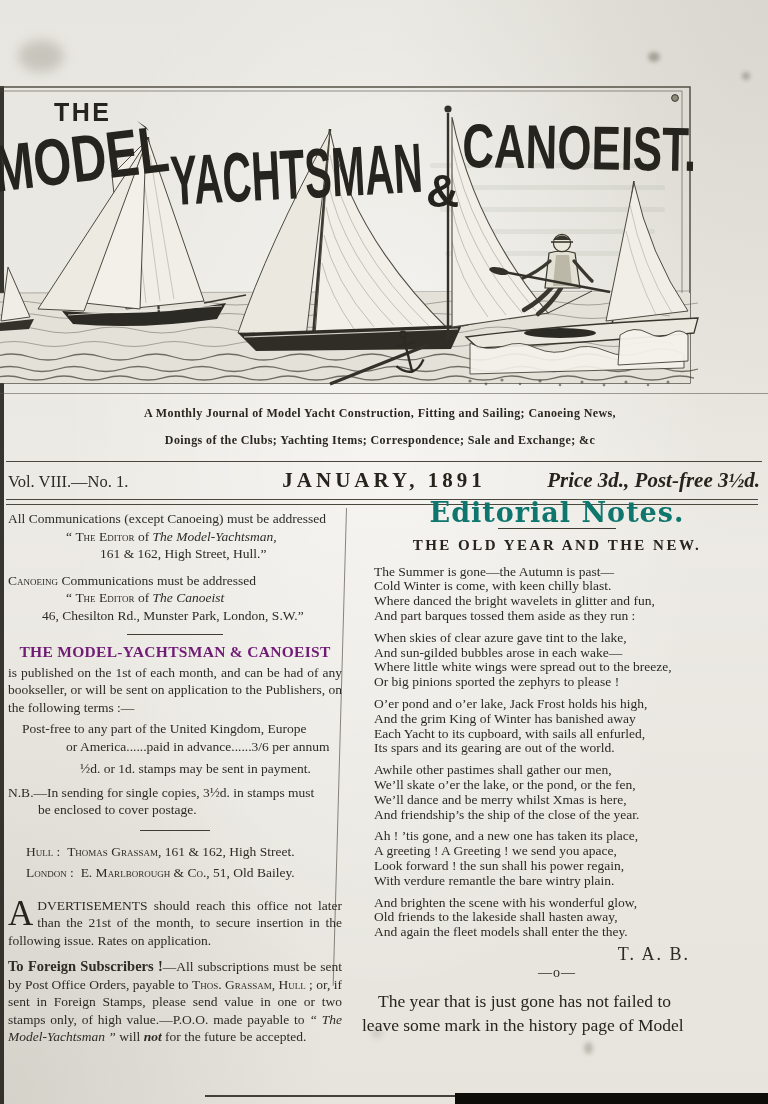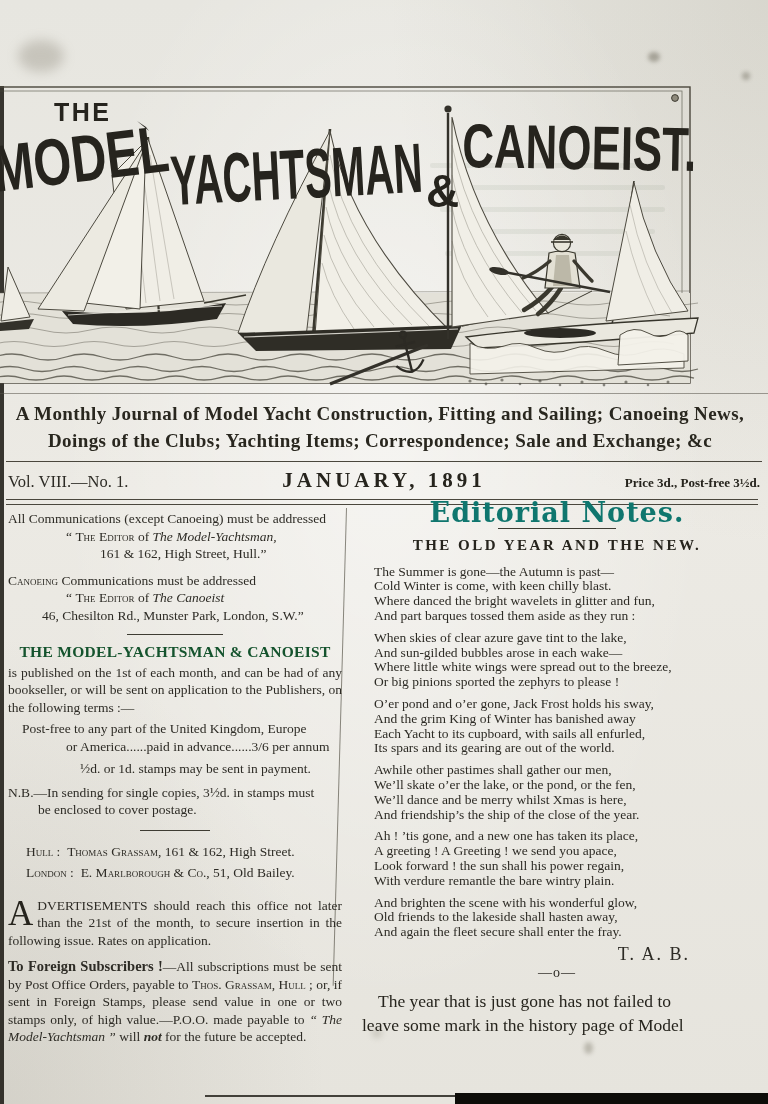--- a/index.html
+++ b/index.html
@@ -26,45 +26,45 @@
   .sm3{left:742px;top:72px;width:8px;height:8px;background:#6e6a5c;opacity:.45;filter:blur(2px);}
   .sm4{left:584px;top:1042px;width:9px;height:12px;background:#7c7869;opacity:.4;filter:blur(2px);}
   .sm5{left:372px;top:1028px;width:10px;height:10px;background:#85816f;opacity:.3;filter:blur(3px);}
 
   
   .masthead{left:0;top:85px;width:701px;height:306px;}
   .masthead svg{display:block;}
 
   
   .rule-full{left:0;top:393px;width:768px;height:1px;background:#57544a;opacity:.55;}
-  .subtitle{left:0;top:400px;width:760px;text-align:center;font-weight:bold;font-size:19px;letter-spacing:.4px;line-height:27px;color:#29271f;}
+  .subtitle{left:0;top:400px;width:760px;text-align:center;font-weight:bold;font-size:12px;letter-spacing:.4px;line-height:27px;color:#29271f;}
 
   
   .issue-row{left:6px;top:461px;width:752px;border-top:1px solid #4a473d;padding:6px 2px 14px 2px;display:flex;align-items:baseline;}
   .issue-row .vol{width:230px;font-size:16.5px;text-align:left;}
   .issue-row .date{flex:1;text-align:center;font-size:21px;letter-spacing:4px;font-weight:bold;color:#26241d;}
-  .issue-row .price{width:230px;text-align:right;font-size:13px;font-weight:bold;color:#26241d;}
+  .issue-row .price{width:230px;text-align:right;font-style:italic;font-size:21px;font-weight:bold;color:#26241d;}
   .double-rule{left:6px;top:499px;width:752px;height:4px;border-top:1px solid #4a473d;border-bottom:1px solid #4a473d;}
 
   
   .col-divider{left:346px;top:508px;height:478px;width:1px;background:#5a574c;opacity:.7;transform:rotate(1.6deg);transform-origin:top;}
   .left-col{left:8px;top:510px;width:334px;font-size:13.5px;line-height:17.5px;}
   .right-col{left:362px;top:506px;width:390px;font-size:13.5px;line-height:14.8px;}
   .sc{font-variant:small-caps;}
   .it{font-style:italic;}
   .bold{font-weight:bold;}
 
   .comms p{margin:0;}
   .comms .ind1{margin-left:58px;}
   .comms .ind2{margin-left:92px;}
   .comms .ind3{margin-left:34px;}
   .comms .gap{margin-top:9px;}
   .rule-sm{width:96px;border-top:1.5px solid #3e3c33;margin:10px auto 8px auto;}
   .rule-sm2{width:70px;border-top:1.5px solid #3e3c33;margin:11px auto 10px auto;}
-  .pub-head{font-weight:bold;text-align:center;font-size:15.5px;letter-spacing:.3px;margin:2px 0 3px 0;color:#14532d;}
+  .pub-head{font-weight:bold;text-align:center;font-size:15.5px;letter-spacing:.3px;margin:2px 0 3px 0;color:#701a75;}
   .pub-body{text-align:justify;margin:0;}
   .terms{margin:4px 0 0 14px;}
   .terms .t2{margin-left:44px;}
   .terms .t3{margin:5px 0 0 58px;}
   .nb{margin-top:6px;text-align:justify;}
   .nb .nb2{margin-left:30px;}
   .agents{margin:4px 0 0 18px;font-size:13.5px;line-height:21px;}
   .ads{margin-top:14px;text-align:justify;}
   .dropcap{float:left;font-size:35px;line-height:30px;padding:2px 4px 0 0;color:#26241d;}
   .foreign{margin-top:9px;text-align:justify;}
@@ -313,41 +313,41 @@
       <div>Where danced the bright wavelets in glitter and fun,</div>
       <div>And part barques tossed them aside as they run :</div>
     </div>
     <div class="stanza">
       <div>When skies of clear azure gave tint to the lake,</div>
       <div>And sun-gilded bubbles arose in each wake—</div>
       <div>Where little white wings were spread out to the breeze,</div>
       <div>Or big pinions sported the zephyrs to please !</div>
     </div>
     <div class="stanza">
-      <div>O’er pond and o’er gone, Jack Frost holds his sway,</div>
+      <div>O’er pond and o’er lake, Jack Frost holds his high,</div>
       <div>And the grim King of Winter has banished away</div>
       <div>Each Yacht to its cupboard, with sails all enfurled,</div>
       <div>Its spars and its gearing are out of the world.</div>
     </div>
     <div class="stanza">
       <div>Awhile other pastimes shall gather our men,</div>
       <div>We’ll skate o’er the lake, or the pond, or the fen,</div>
       <div>We’ll dance and be merry whilst Xmas is here,</div>
       <div>And friendship’s the ship of the close of the year.</div>
     </div>
     <div class="stanza">
       <div>Ah ! ’tis gone, and a new one has taken its place,</div>
       <div>A greeting !  A Greeting ! we send you apace,</div>
       <div>Look forward ! the sun shall his power regain,</div>
       <div>With verdure remantle the bare wintry plain.</div>
     </div>
     <div class="stanza">
       <div>And brighten the scene with his wonderful glow,</div>
       <div>Old friends to the lakeside shall hasten away,</div>
-      <div>And again the fleet secure shall enter the fray.</div>
+      <div>And again the fleet models shall enter the they.</div>
     </div>
   </div>
 
   <div class="signature">T. A. B.</div>
   <div class="o-divider">—o—</div>
 
   <div class="closing">
     <div style="text-indent:16px;">The year that is just gone has not failed to</div>
     <div>leave some mark in  the history page of  Model</div>
   </div>

